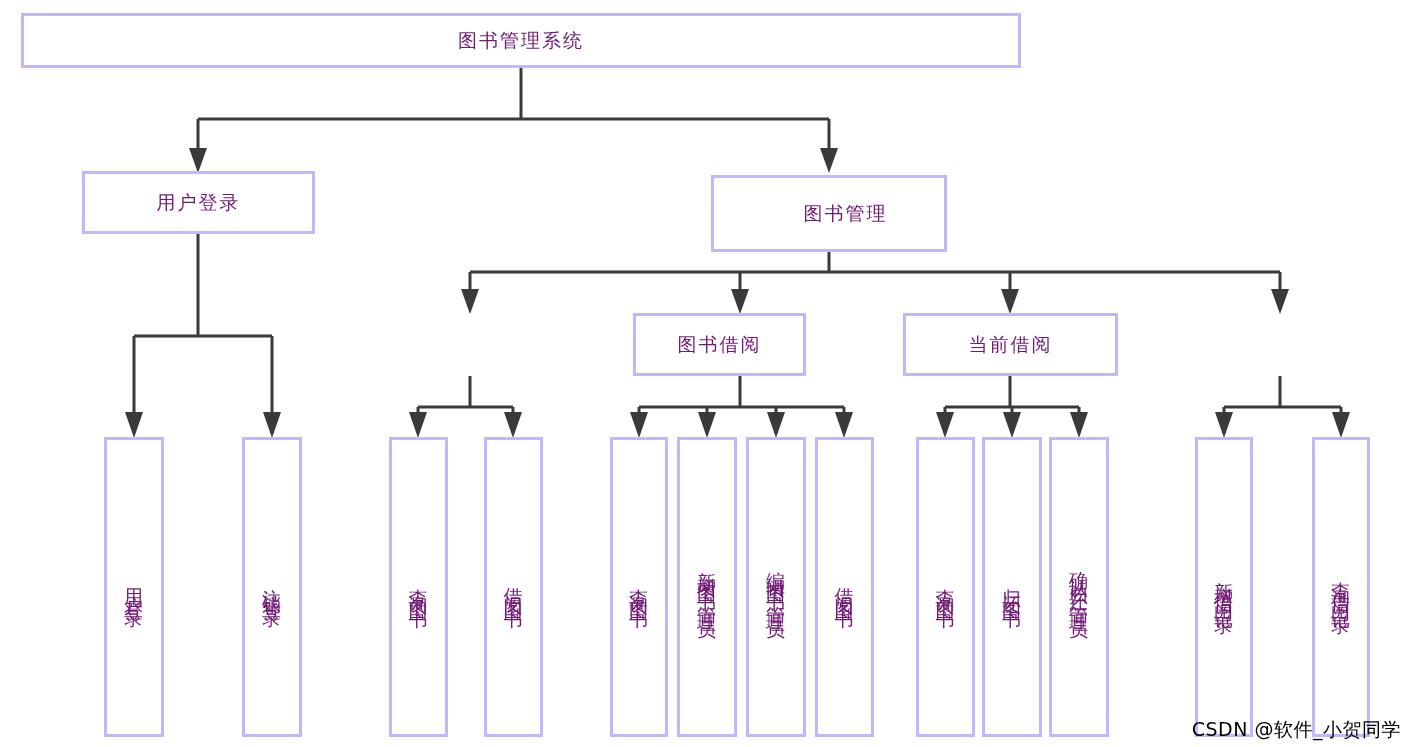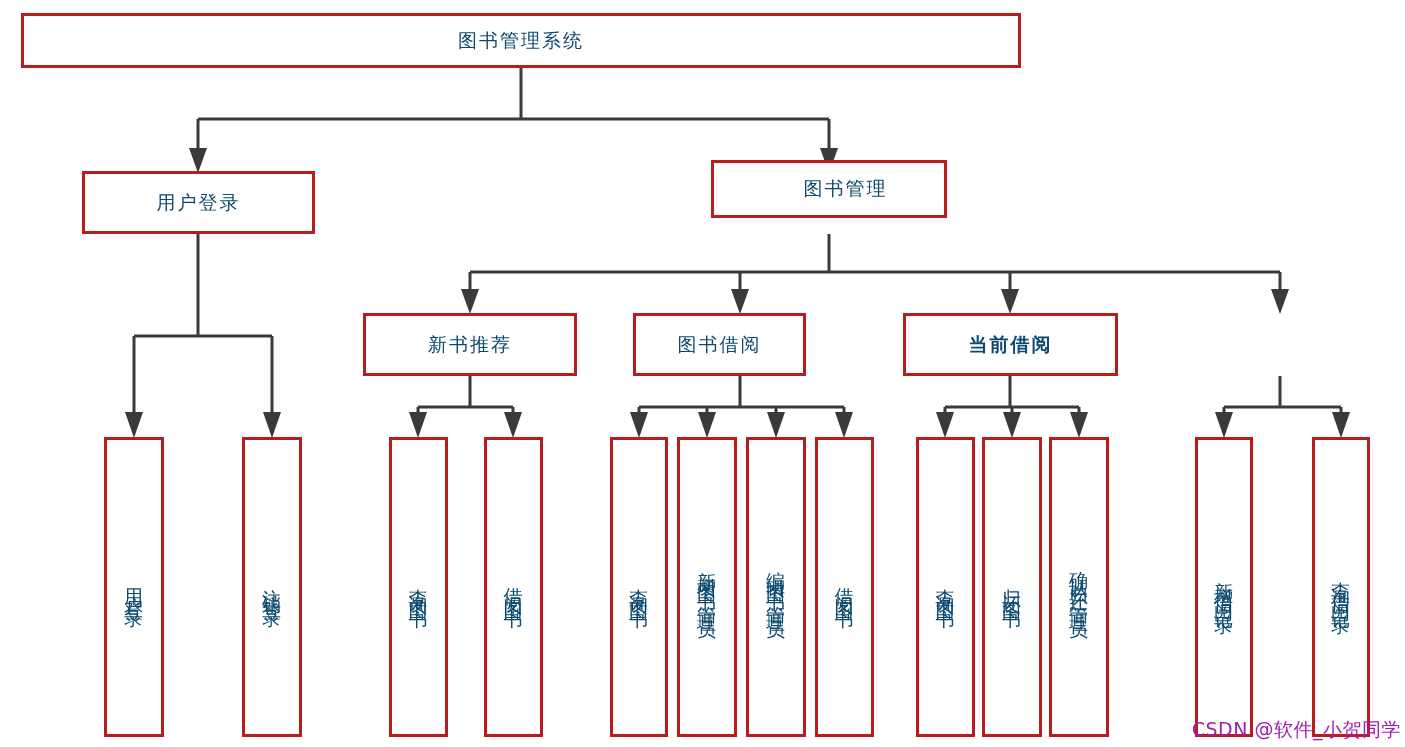--- a/index.html
+++ b/index.html
@@ -16,47 +16,47 @@
     overflow: hidden;
   }
   #wires {
     position: absolute;
     left: 0; top: 0;
     width: 1405px; height: 747px;
   }
   .node {
     position: absolute;
     box-sizing: border-box;
-    border: 3px solid #b91c1c;
+    border: 3px solid #c4b5fd;
     background: #ffffff;
     display: flex;
     align-items: center;
     justify-content: center;
-    color: #0c4a6e;
+    color: #701a75;
     z-index: 2;
   }
   .node.h {
     font-size: 19px;
     letter-spacing: 2px;
     white-space: nowrap;
   }
   .node.v span {
     writing-mode: vertical-rl;
     text-orientation: mixed;
     font-size: 19px;
     letter-spacing: 7px;
     line-height: 1;
     white-space: nowrap;
   }
   #watermark {
     position: absolute;
     right: 4px;
     bottom: 4px;
     font-size: 19px;
-    color: #a21caf;
+    color: #000000;
     letter-spacing: 0.5px;
     z-index: 3;
     white-space: nowrap;
   }
   svg line, svg path {
     stroke: #3a3a3a;
     stroke-width: 3;
     fill: none;
   }
   svg polygon {
@@ -101,25 +101,24 @@
     <polygon points="1070,412 1088,412 1079,438"></polygon>
 
     <path d="M1280,376 L1280,407 M1224,407 L1341,407 M1224,407 L1224,414 M1341,407 L1341,414"></path>
     <polygon points="1215,412 1233,412 1224,438"></polygon>
     <polygon points="1332,412 1350,412 1341,438"></polygon>
   </svg>
 
   <div class="node h" style="left:21px; top:13px; width:1000px; height:55px;">图书管理系统</div>
 
   <div class="node h" style="left:82px; top:171px; width:233px; height:63px;">用户登录</div>
-  <div class="node h" style="left:711px; top:160px; width:236px; height:58px;padding-left:33px;">图书管理</div>
+  <div class="node h" style="left:711px; top:175px; width:236px; height:77px;padding-left:33px;">图书管理</div>
 
-  <div class="node h" style="left:363px; top:313px; width:214px; height:63px;">新书推荐</div>
   <div class="node h" style="left:633px; top:313px; width:173px; height:63px;">图书借阅</div>
-  <div class="node h" style="left:903px; top:313px; width:215px; height:63px;font-weight:bold;">当前借阅</div>
+  <div class="node h" style="left:903px; top:313px; width:215px; height:63px;">当前借阅</div>
 
   <div class="node v" style="left:104px; top:437px; width:60px; height:300px;">
     <span>用户登录</span>
   </div>
   <div class="node v" style="left:242px; top:437px; width:60px; height:300px;">
     <span>注销登录</span>
   </div>
 
   <div class="node v" style="left:389px; top:437px; width:59px; height:300px;">
     <span>查询图书</span>

